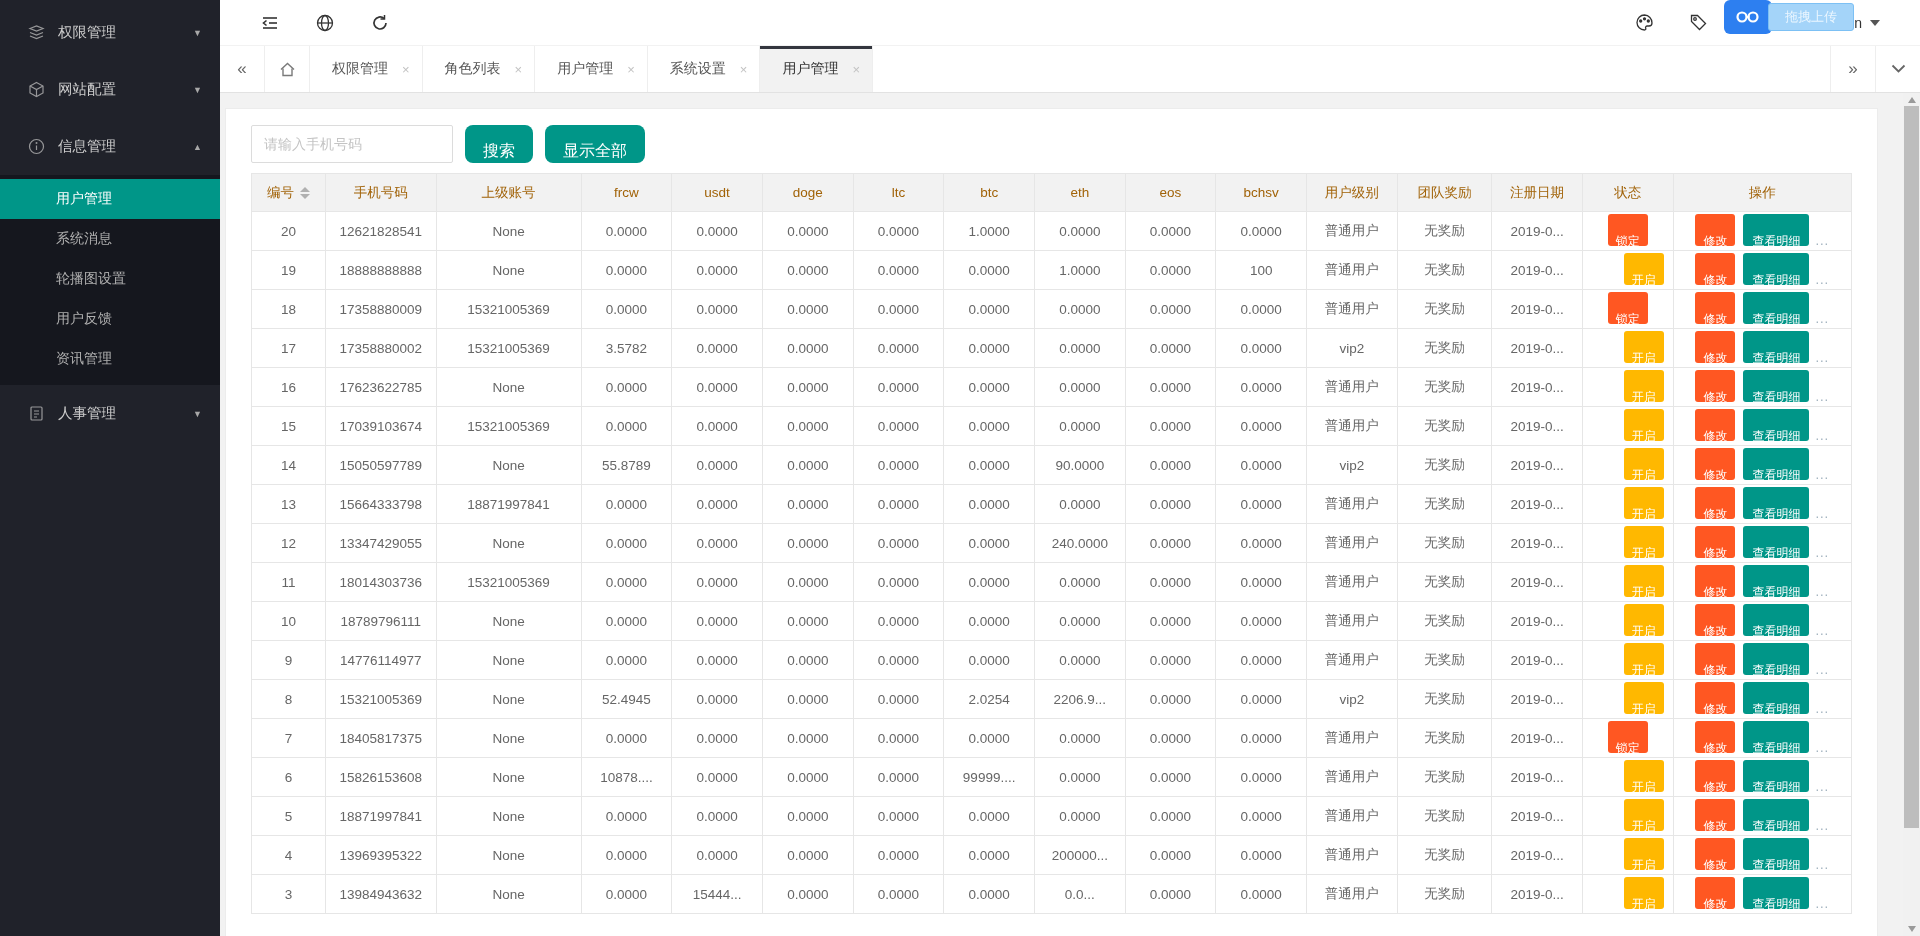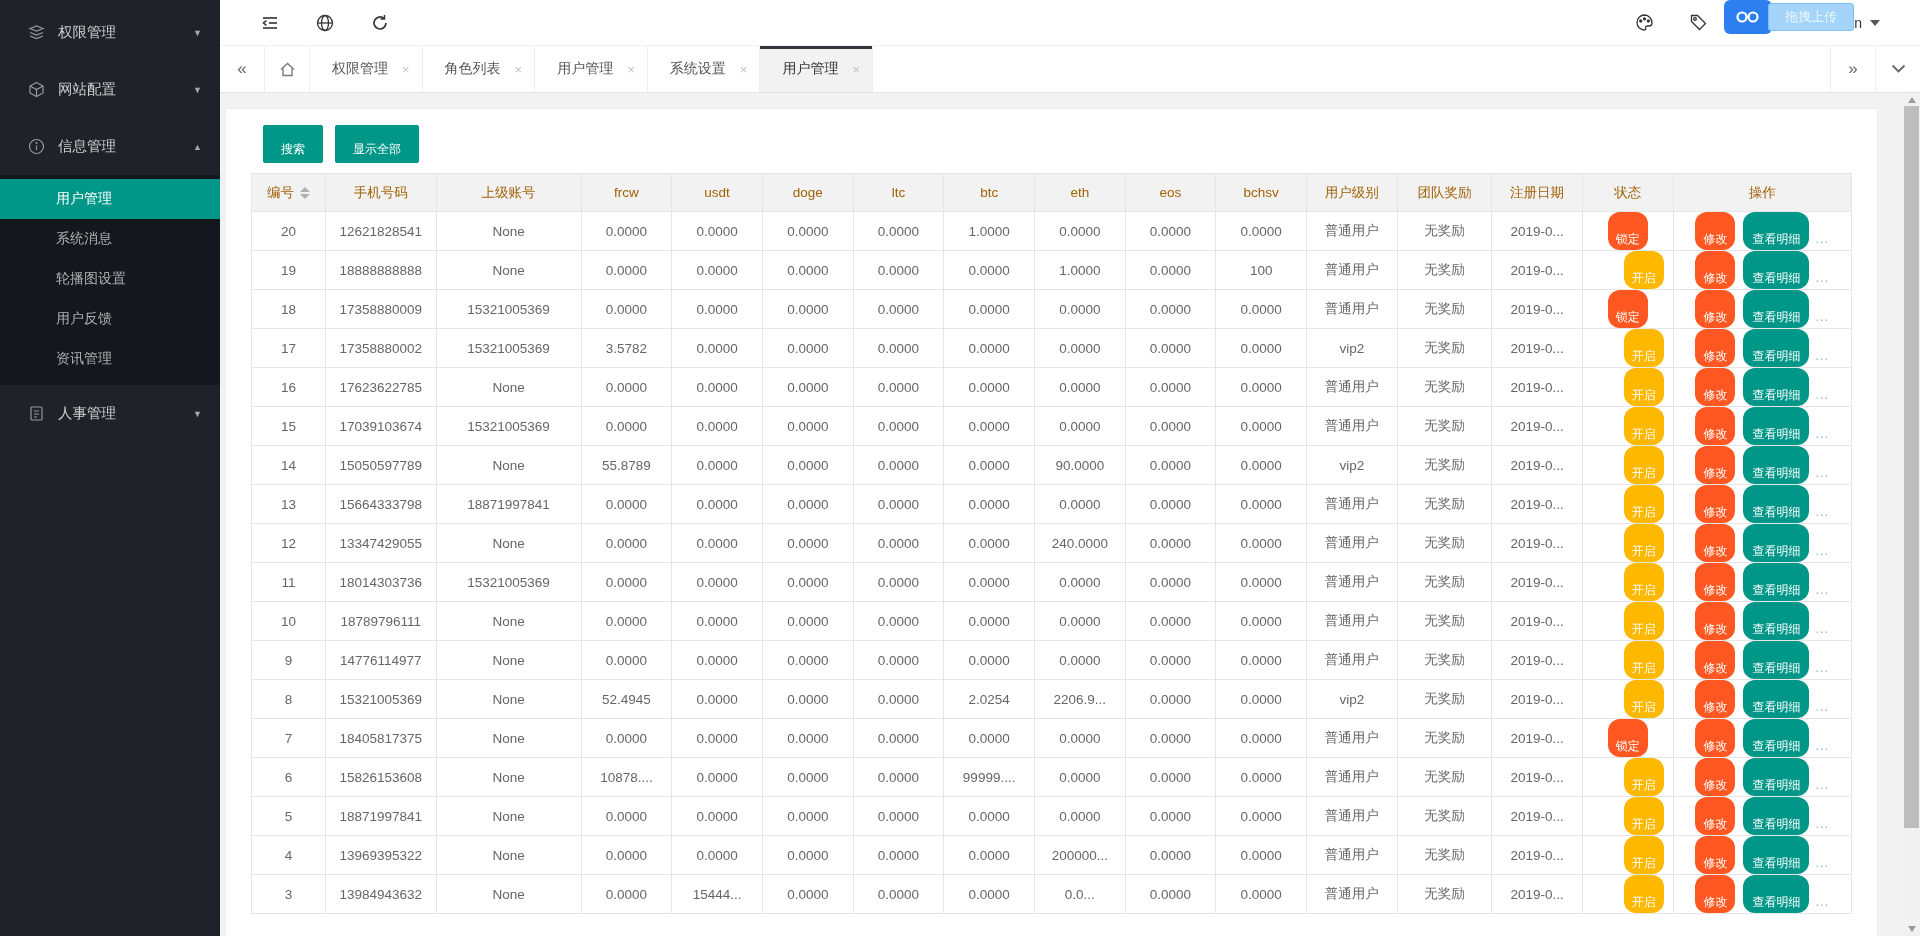--- a/index.html
+++ b/index.html
@@ -48,32 +48,32 @@
   .panel { position:absolute; left:5px; top:15px; right:42px; bottom:-60px; background:#ffffff; border:1px solid #ececec; }
 
   .legend-row { display:flex; align-items:center; margin:26px 25px 0 25px; }
   .legend-dash { width:18px; height:1px; background:#e0e0e0; }
   .legend-text { font-size:18px; color:#6b6b6b; margin:0 14px 0 10px; }
   .legend-line { flex:1; height:1px; background:#e8e8e8; }
 
   .search-row { display:flex; align-items:center; margin:16px 25px 0 25px; }
   .search-input { width:202px; height:38px; border:1px solid #dcdcdc; border-radius:2px; padding:0 12px; font-size:14px; color:#666; outline:none; font-family:inherit; }
   .search-input::placeholder { color:#c4c4c4; }
-  .btn { height:38px; border:none; border-radius:2px; background:var(--teal,#009688); color:#fff; font-size:12px; padding:16px 18px; margin-left:12px; cursor:pointer; font-family:inherit; }
+  .btn { height:38px; border:none; border-radius:8px; background:var(--teal,#009688); color:#fff; font-size:16px; padding:16px 18px; margin-left:12px; cursor:pointer; font-family:inherit; }
 
   
   table { border-collapse:collapse; table-layout:fixed; width:calc(100% - 50px); margin:10px 25px 0 25px; }
   th,td { border:1px solid #e6e6e6; text-align:center; font-size:13.5px; color:#666; white-space:nowrap; overflow:hidden; }
   thead th { background:#f2f2f2; height:38px; font-weight:normal; color:#a16207; }
   tbody td { height:39px; background:#fff; }
   .sort-wrap { display:inline-flex; flex-direction:column; vertical-align:middle; margin-left:6px; }
   .sort-caret { width:0; height:0; border-left:5px solid transparent; border-right:5px solid transparent; }
   .caret-up { border-bottom:5px solid #b0b0b0; margin-bottom:2px; }
   .caret-down { border-top:5px solid #b0b0b0; }
-  .btn-mini { display:inline-block; border:none; border-radius:12px; color:#fff; font-size:12px; height:38px; line-height:31px; padding:12px 8px; min-width:38px; cursor:pointer; font-family:inherit; }
+  .btn-mini { display:inline-block; border:none; border-radius:3px; color:#fff; font-size:12px; height:32px; line-height:31px; padding:12px 8px; min-width:38px; cursor:pointer; font-family:inherit; }
   .st-locked { background:var(--orange,#ff5722); }
   .st-open { background:var(--amber,#ffb800);margin-left:32px; }
   .act-edit { background:var(--orange,#ff5722); margin-right:8px; min-width:36px; }
   .act-detail { background:var(--teal,#009688); min-width:66px; }
   .act-more { color:#9fb0bd; font-size:13px; margin-left:6px; letter-spacing:1px; cursor:pointer; }
 
   
   .scrollbar { position:absolute; right:0; top:93px; bottom:0; width:17px; background:#f1f1f1; z-index:20; }
   .sb-arrow { position:absolute; left:0; width:17px; height:14px; display:flex; align-items:center; justify-content:center; }
   .sb-tri-up { width:0; height:0; border-left:4px solid transparent; border-right:4px solid transparent; border-bottom:6px solid #9a9a9a; }
@@ -257,20 +257,21 @@
         <path d="M1.5 1.5l6 6 6-6" stroke="#666" stroke-width="1.8" fill="none"></path>
       </svg>
   </span>
 </div>
 
 <div class="content">
   <div class="panel">
 
 
     <div class="search-row">
+      <input class="search-input" type="text" placeholder="请输入手机号码" style="">
       <button class="btn">搜索</button>
       <button class="btn">显示全部</button>
     </div>
 
     <table>
       <colgroup>
         <col style="width:4.7%">
           <col style="width:7.0%">
           <col style="width:9.2%">
         <col style="width:5.75%">

